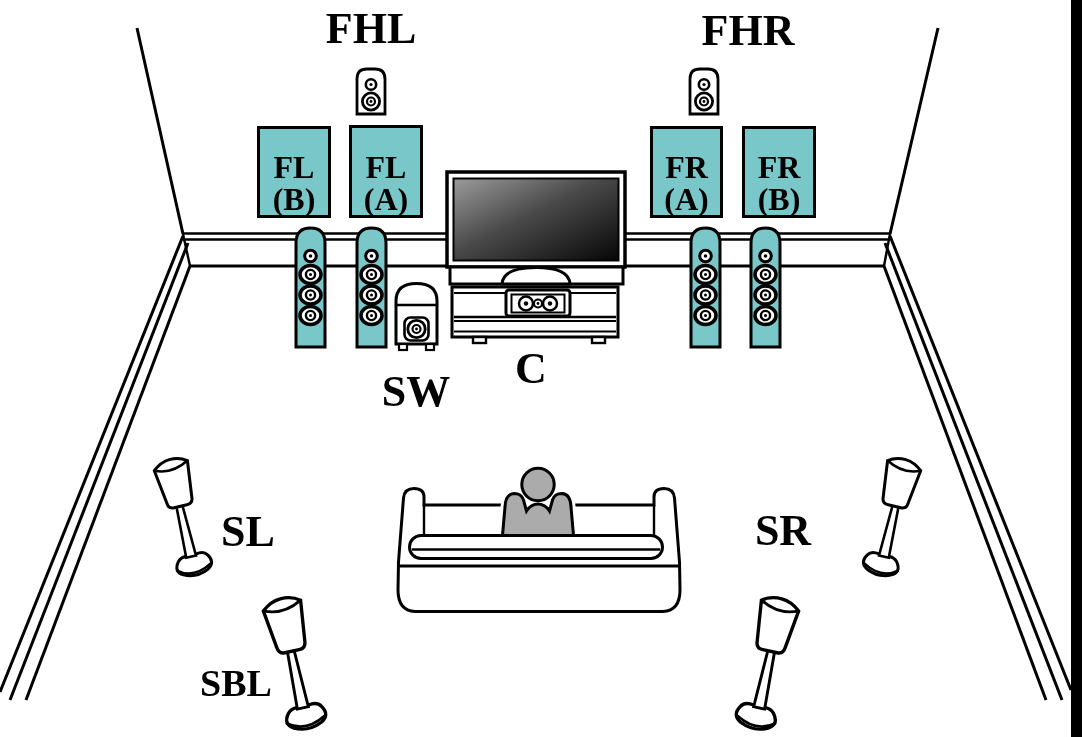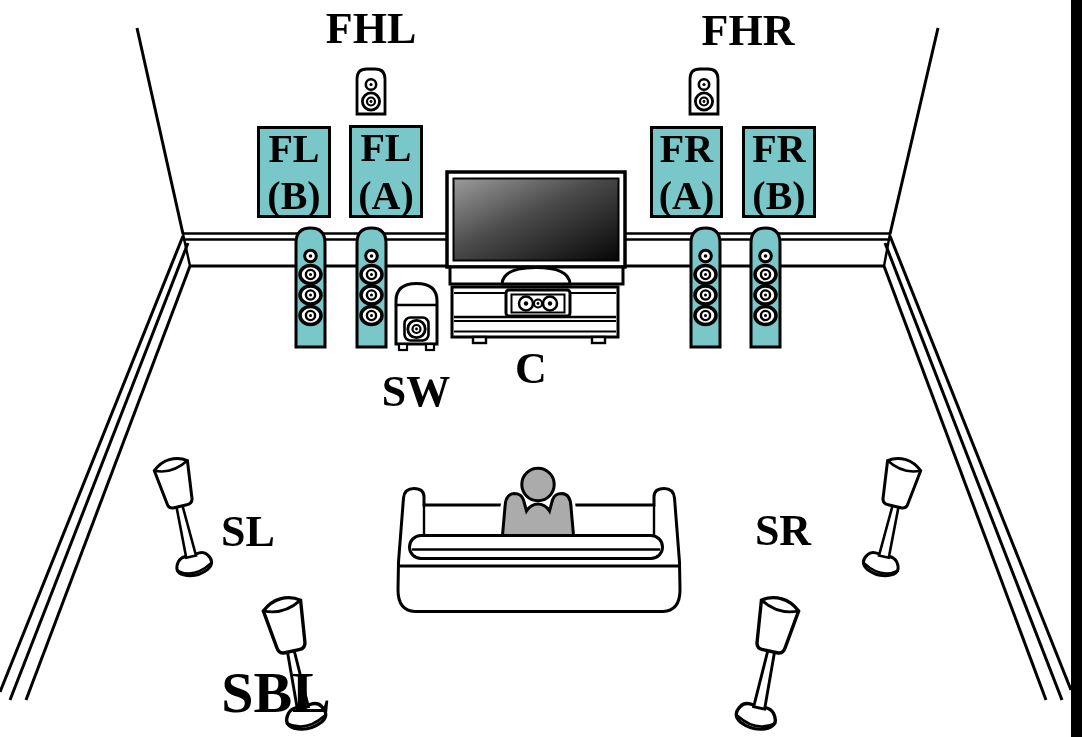--- a/index.html
+++ b/index.html
@@ -10,25 +10,25 @@
     overflow:hidden; font-family:Liberation Serif, serif;
   }
   .stage svg { position:absolute; left:0; top:0; }
   .teal { fill:var(--highlight); }
   .person-fill { fill:var(--person); }
   .lbl {
     position:absolute; transform:translateX(-50%); white-space:nowrap;
     font-weight:bold; color:var(--ink); line-height:1; letter-spacing:0;
   }
   .lbl-44 { font-size:44px; }
-  .lbl-42 { font-size:58px;margin-left:40px; }
+  .lbl-42 { font-size:38px; }
   .tag {
     position:absolute; background:var(--highlight); border:3px solid var(--ink);
-    display:flex; flex-direction:column; align-items:center; justify-content:space-between;
-    font-weight:bold; font-size:40px; line-height:0.98; color:var(--ink); text-align:center;
+    display:flex; flex-direction:column; align-items:center; justify-content:flex-end;
+    font-weight:bold; font-size:32px; line-height:0.98; color:var(--ink); text-align:center;
   }
   .edge-bar { position:absolute; top:0; right:0; width:11px; height:737px; background:#000; }
 </style>
 </head>
 <body>
 
 <div class="stage">
 
   <svg width="1082" height="737" viewBox="0 0 1082 737">
     <defs>

